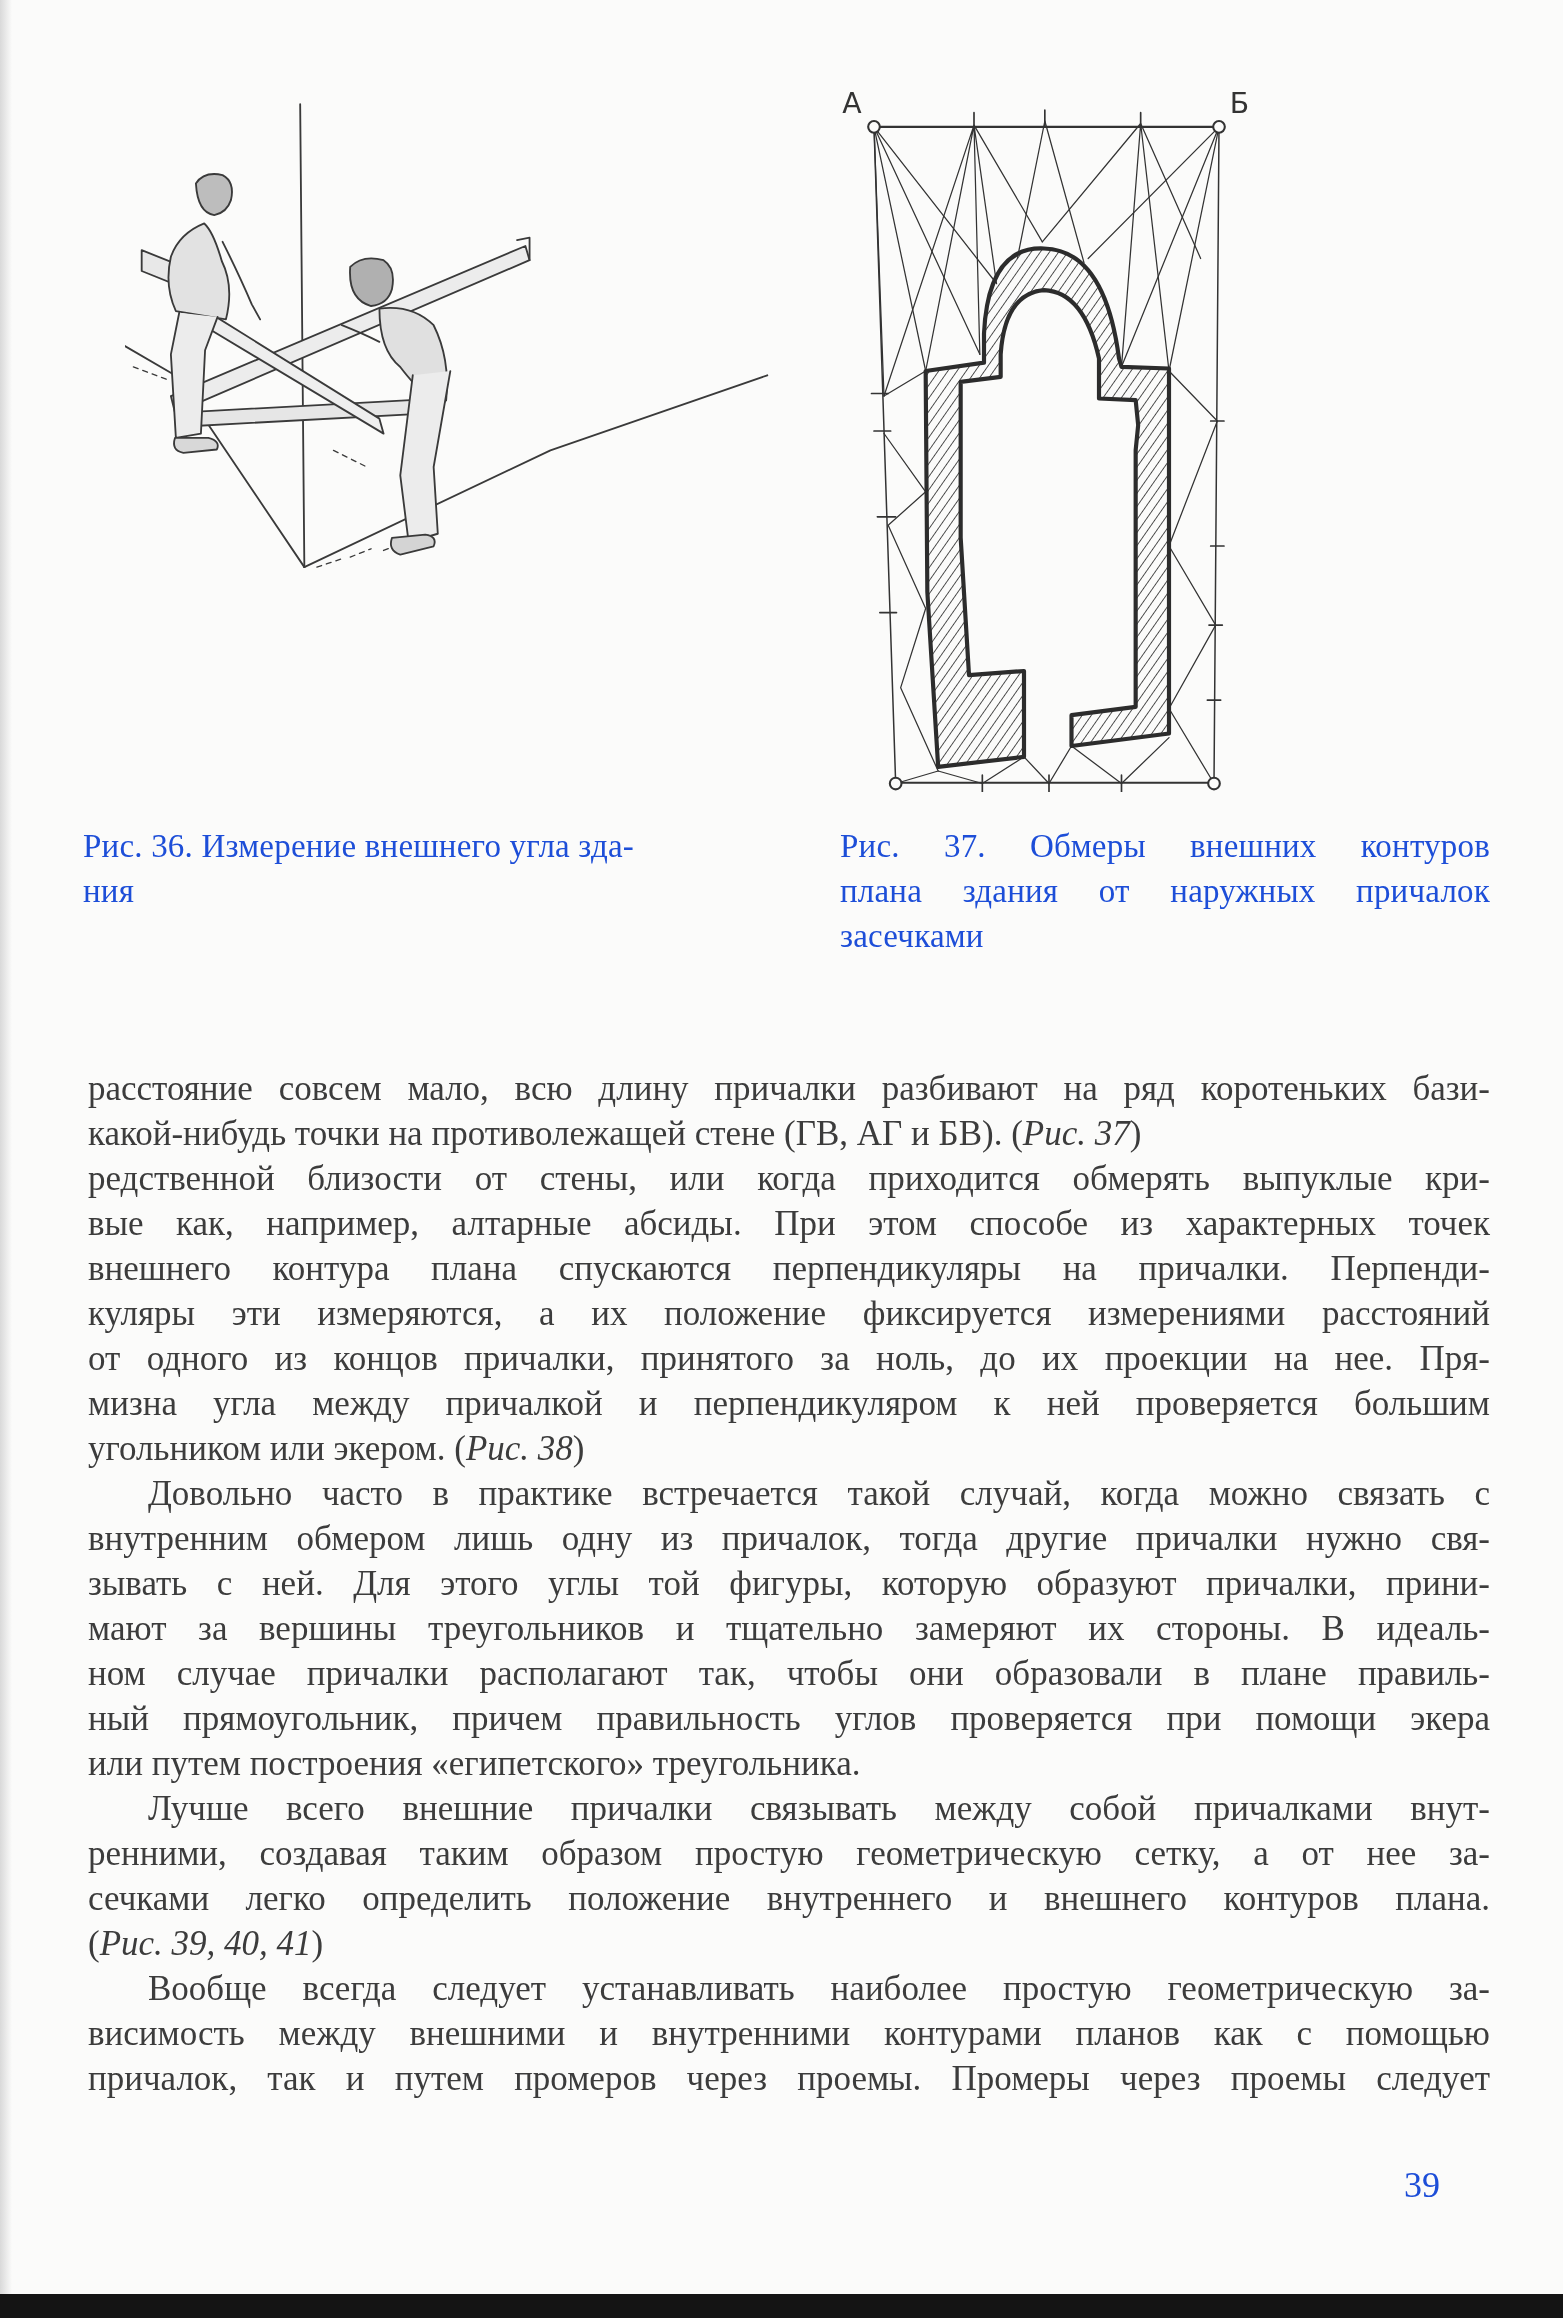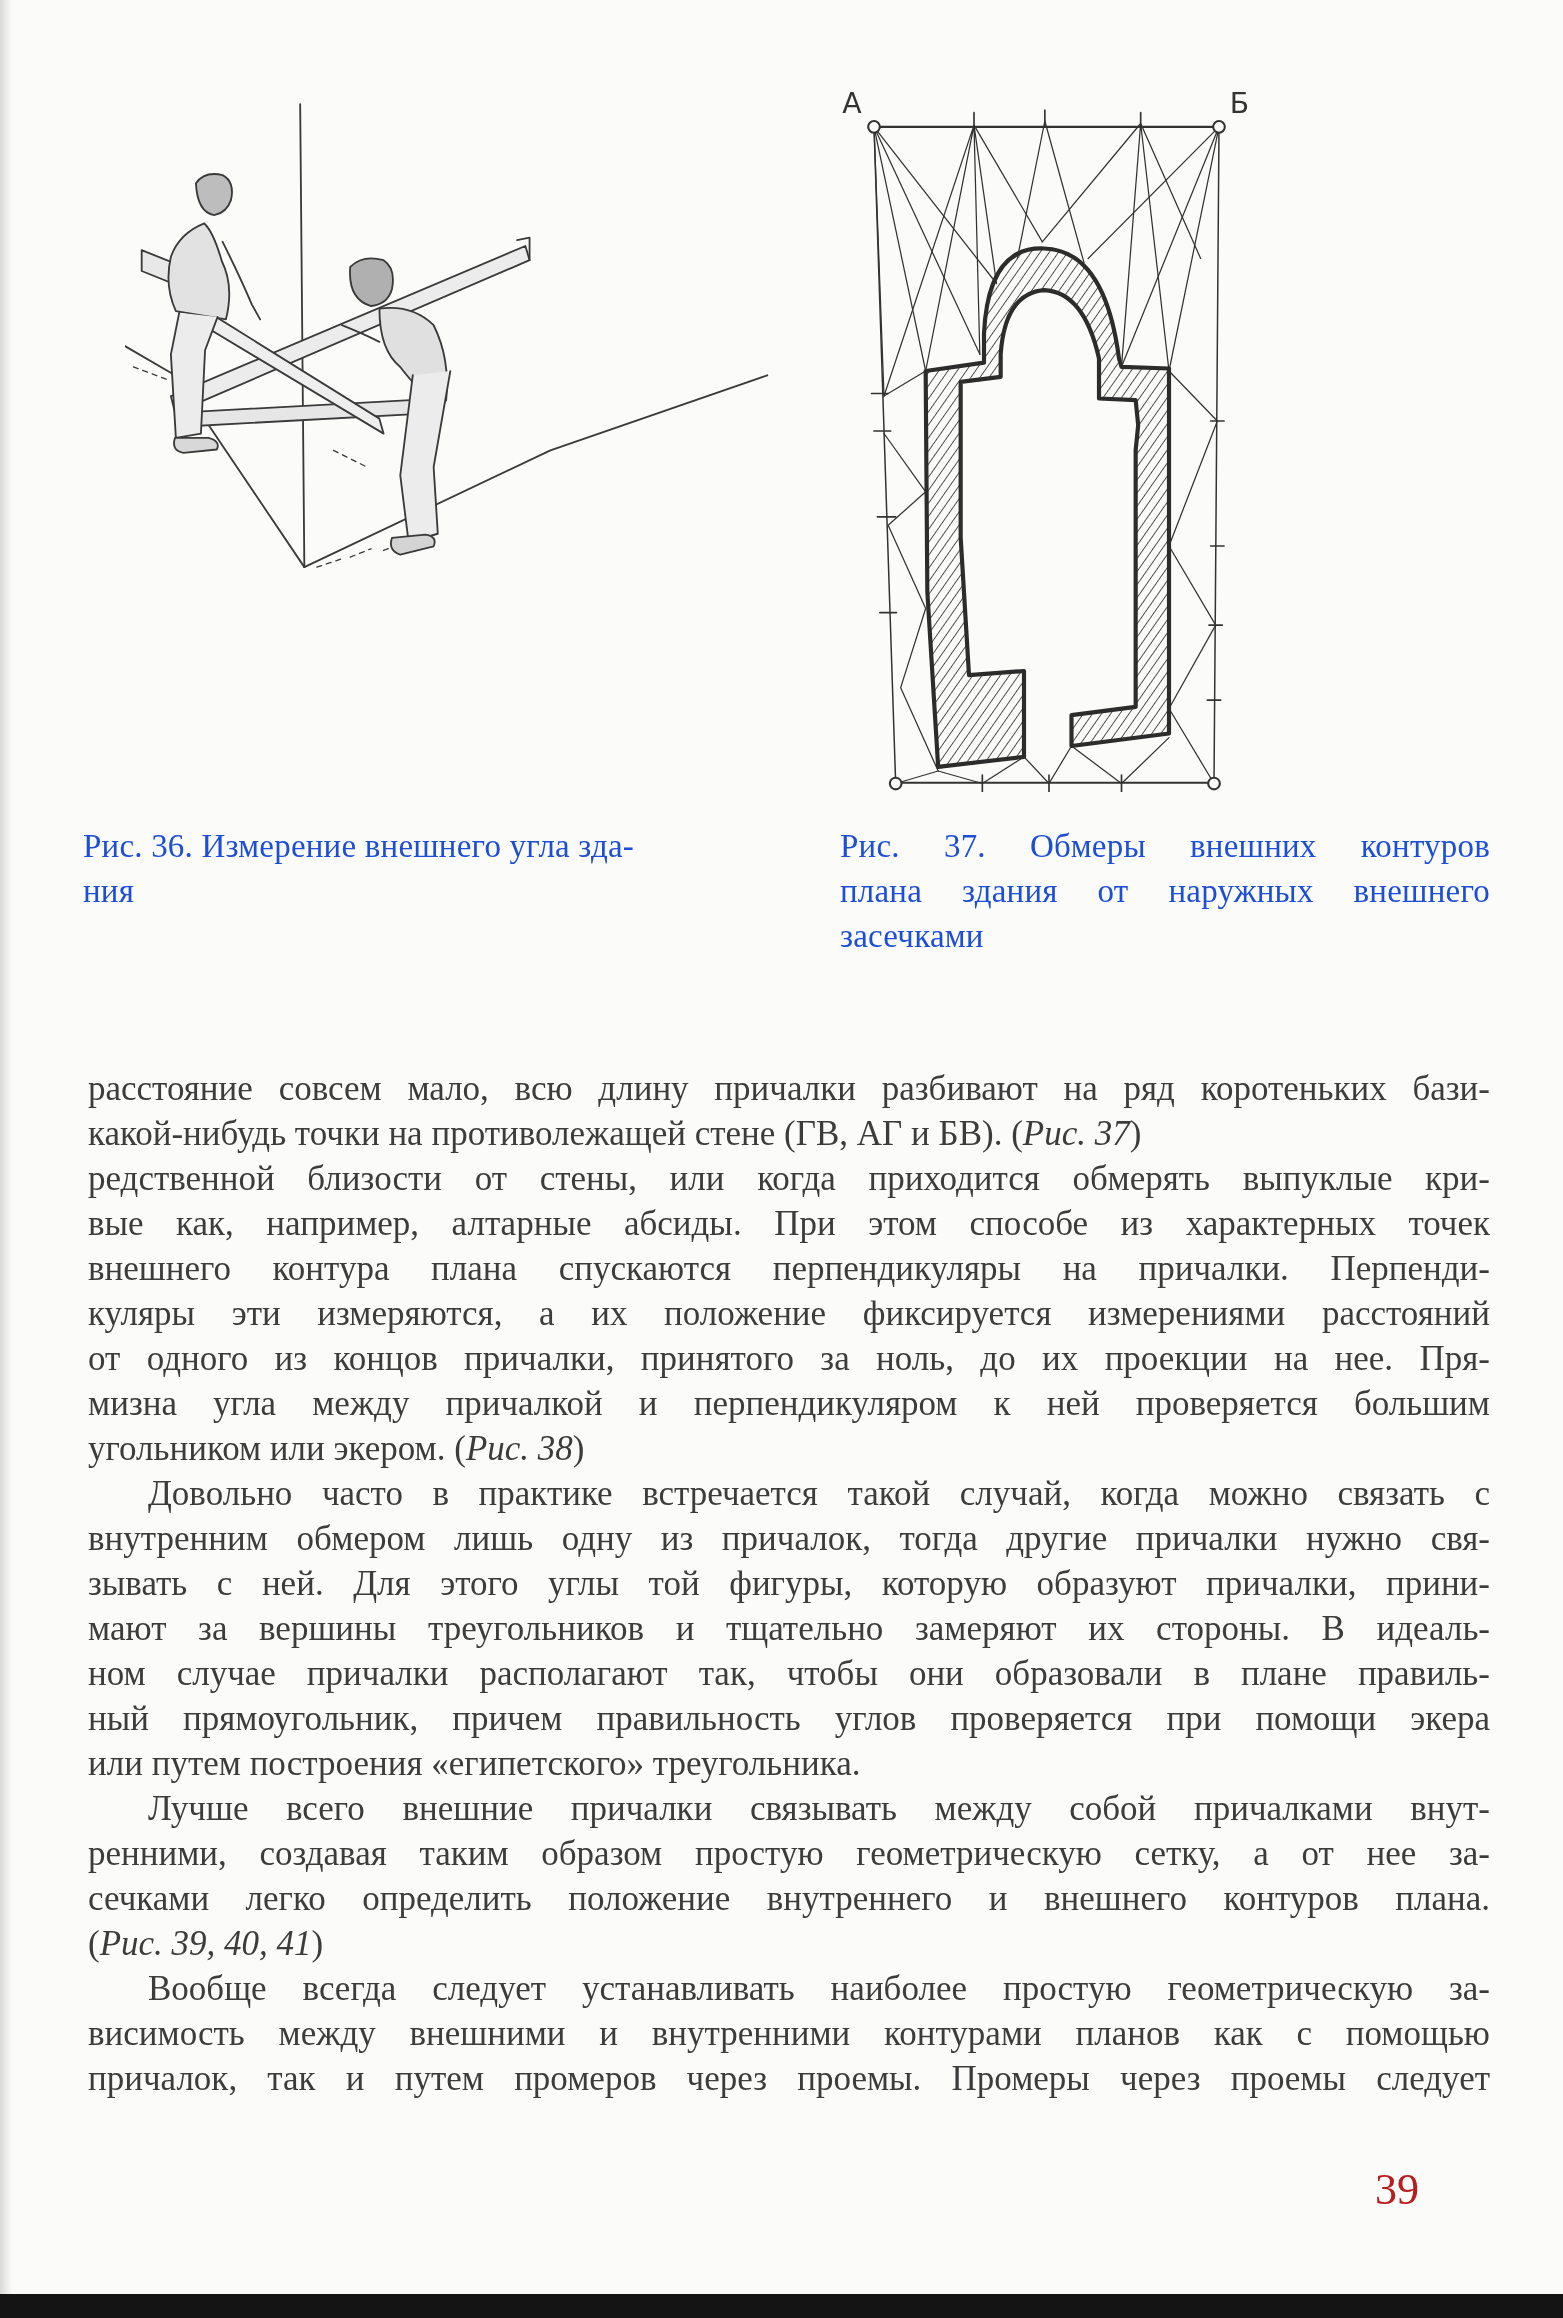--- a/index.html
+++ b/index.html
@@ -26,21 +26,21 @@
   #cap37 { left: 840px; top: 825px; width: 650px; text-align: justify; text-align-last: left; font-family: Liberation Serif, serif; }
   .body-text {
     position: absolute; left: 88px; top: 1066px; width: 1402px;
     font-size: 35px; line-height: 45px; color: #3c3c3c;
   }
   .line { display: block; text-align: justify; text-align-last: justify; white-space: nowrap; height: 45px; overflow: visible; }
   .line.last { text-align-last: left; }
   .line.indent { padding-left: 60px; }
   .ref { font-style: italic; }
   .page-number {
-    position: absolute; left: 1375px; top: 2164px; font-size: 44px; color: #b91c1c;
+    position: absolute; left: 1404px; top: 2164px; font-size: 36px; color: #1d4ed8;
   }
   svg text { font-family: "DejaVu Sans", sans-serif; }
 </style>
 </head>
 <body>
 
 <div class="page-shadow-left"></div>
 
 <svg id="fig36" class="fig" viewBox="0 0 820 820">
   <g stroke="#3a3a3a" fill="none" stroke-width="2.2" stroke-linecap="round" stroke-linejoin="round">
@@ -121,21 +121,21 @@
     <text x="448" y="910">В</text>
   </g>
 </svg>
 
 <div id="cap36" class="caption">
   <span class="line" style="text-align-last:left">Рис. 36. Измерение внешнего угла зда-</span>
   <span class="line last">ния</span>
 </div>
 <div id="cap37" class="caption">
   <span class="line">Рис. 37. Обмеры внешних контуров</span>
-  <span class="line">плана здания от наружных внешнего</span>
+  <span class="line">плана здания от наружных причалок</span>
   <span class="line last">засечками</span>
 </div>
 
 <div class="body-text">
 
   <div>
     <span class="line">расстояние совсем мало, всю длину причалки разбивают на ряд коротеньких бази-</span>
     <span class="line last"><span>какой-нибудь точки на противолежащей стене (ГВ, АГ и БВ). (</span><span class="ref">Рис. 37</span><span>)</span></span>
   </div>
 

